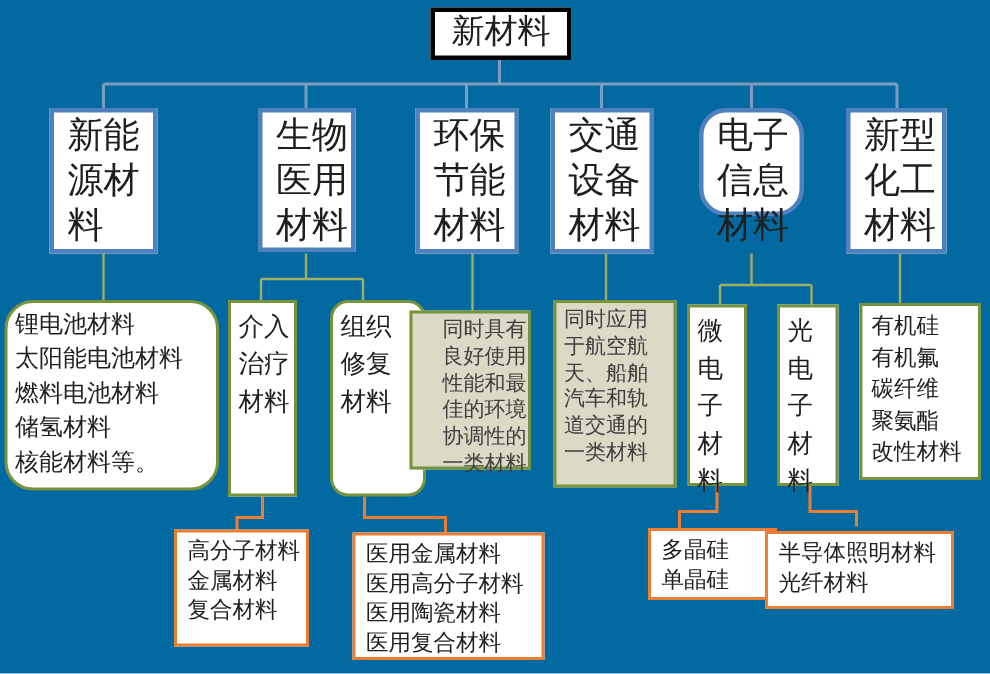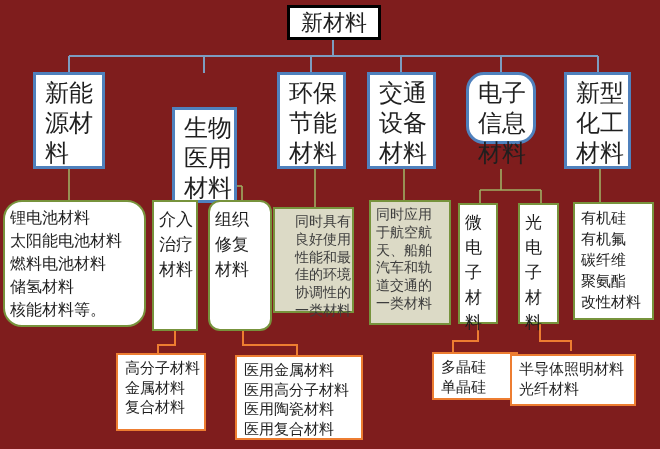--- a/index.html
+++ b/index.html
@@ -1,18 +1,18 @@
 <!DOCTYPE html>
 <html style="--c-root-border: #000000; --c-level2-border: #4f81bd; --c-level3-border: #77933c; --c-level3-shaded-fill: #dcdac6; --c-level4-border: #ed7d31; --c-connector-level1: #7d9cc0; --c-connector-level2: #9fae63; --c-connector-level3: #ed7d31;"><head>
 <meta charset="utf-8">
 <style>
   html,body { margin:0; padding:0; background:#fff; }
   #stage {
-    position:relative; width:660px; height:449px; background:#7f1d1d;
-    font-family:Liberation Serif, serif;
+    position:relative; width:660px; height:449px; background:#0369a1;
+    font-family:Liberation Mono, monospace;
     color:#1f1f1f; overflow:hidden;
   }
   #wires { position:absolute; left:0; top:0; width:660px; height:449px; pointer-events:none; }
   .node { position:absolute; box-sizing:border-box; background:#ffffff; }
   .node-text { white-space:pre-line; display:block; }
   .lv1 {
     border:3px solid var(--c-root-border,#000);
     font-size:22px; text-align:center; line-height:29px;
   }
   .lv2 {
@@ -77,21 +77,21 @@
 
   <div class="node lv1" style="left:287px;top:5px;width:94px;height:35px;">
     <span class="node-text">新材料</span>
   </div>
 
   <div class="node lv2" style="left:33px;top:72px;width:72px;height:97px;">
     <span class="node-text">新能
 源材
 料</span>
   </div>
-  <div class="node lv2" style="left:172px;top:72px;width:65px;height:96px;margin-top:35px;">
+  <div class="node lv2" style="left:172px;top:72px;width:65px;height:96px;">
     <span class="node-text">生物
 医用
 材料</span>
   </div>
   <div class="node lv2" style="left:277px;top:72px;width:69px;height:97px;">
     <span class="node-text">环保
 节能
 材料</span>
   </div>
   <div class="node lv2" style="left:367px;top:72px;width:69px;height:97px;">
@@ -115,21 +115,21 @@
 太阳能电池材料
 燃料电池材料
 储氢材料
 核能材料等。</span>
   </div>
   <div class="node lv3 narrow" style="left:152px;top:200px;width:46px;height:131px;">
     <span class="node-text">介入
 治疗
 材料</span>
   </div>
-  <div class="node lv3 narrow" style="left:208px;top:200px;width:64px;height:131px;border-radius:12px;">
+  <div class="node lv3 narrow" style="left:220px;top:200px;width:64px;height:131px;border-radius:12px;">
     <span class="node-text">组织
 修复
 材料</span>
   </div>
   <div class="node lv3 shaded" style="left:273px;top:207px;width:81px;height:106px;padding-left:20px;">
     <span class="node-text">同时具有
 良好使用
 性能和最
 佳的环境
 协调性的

